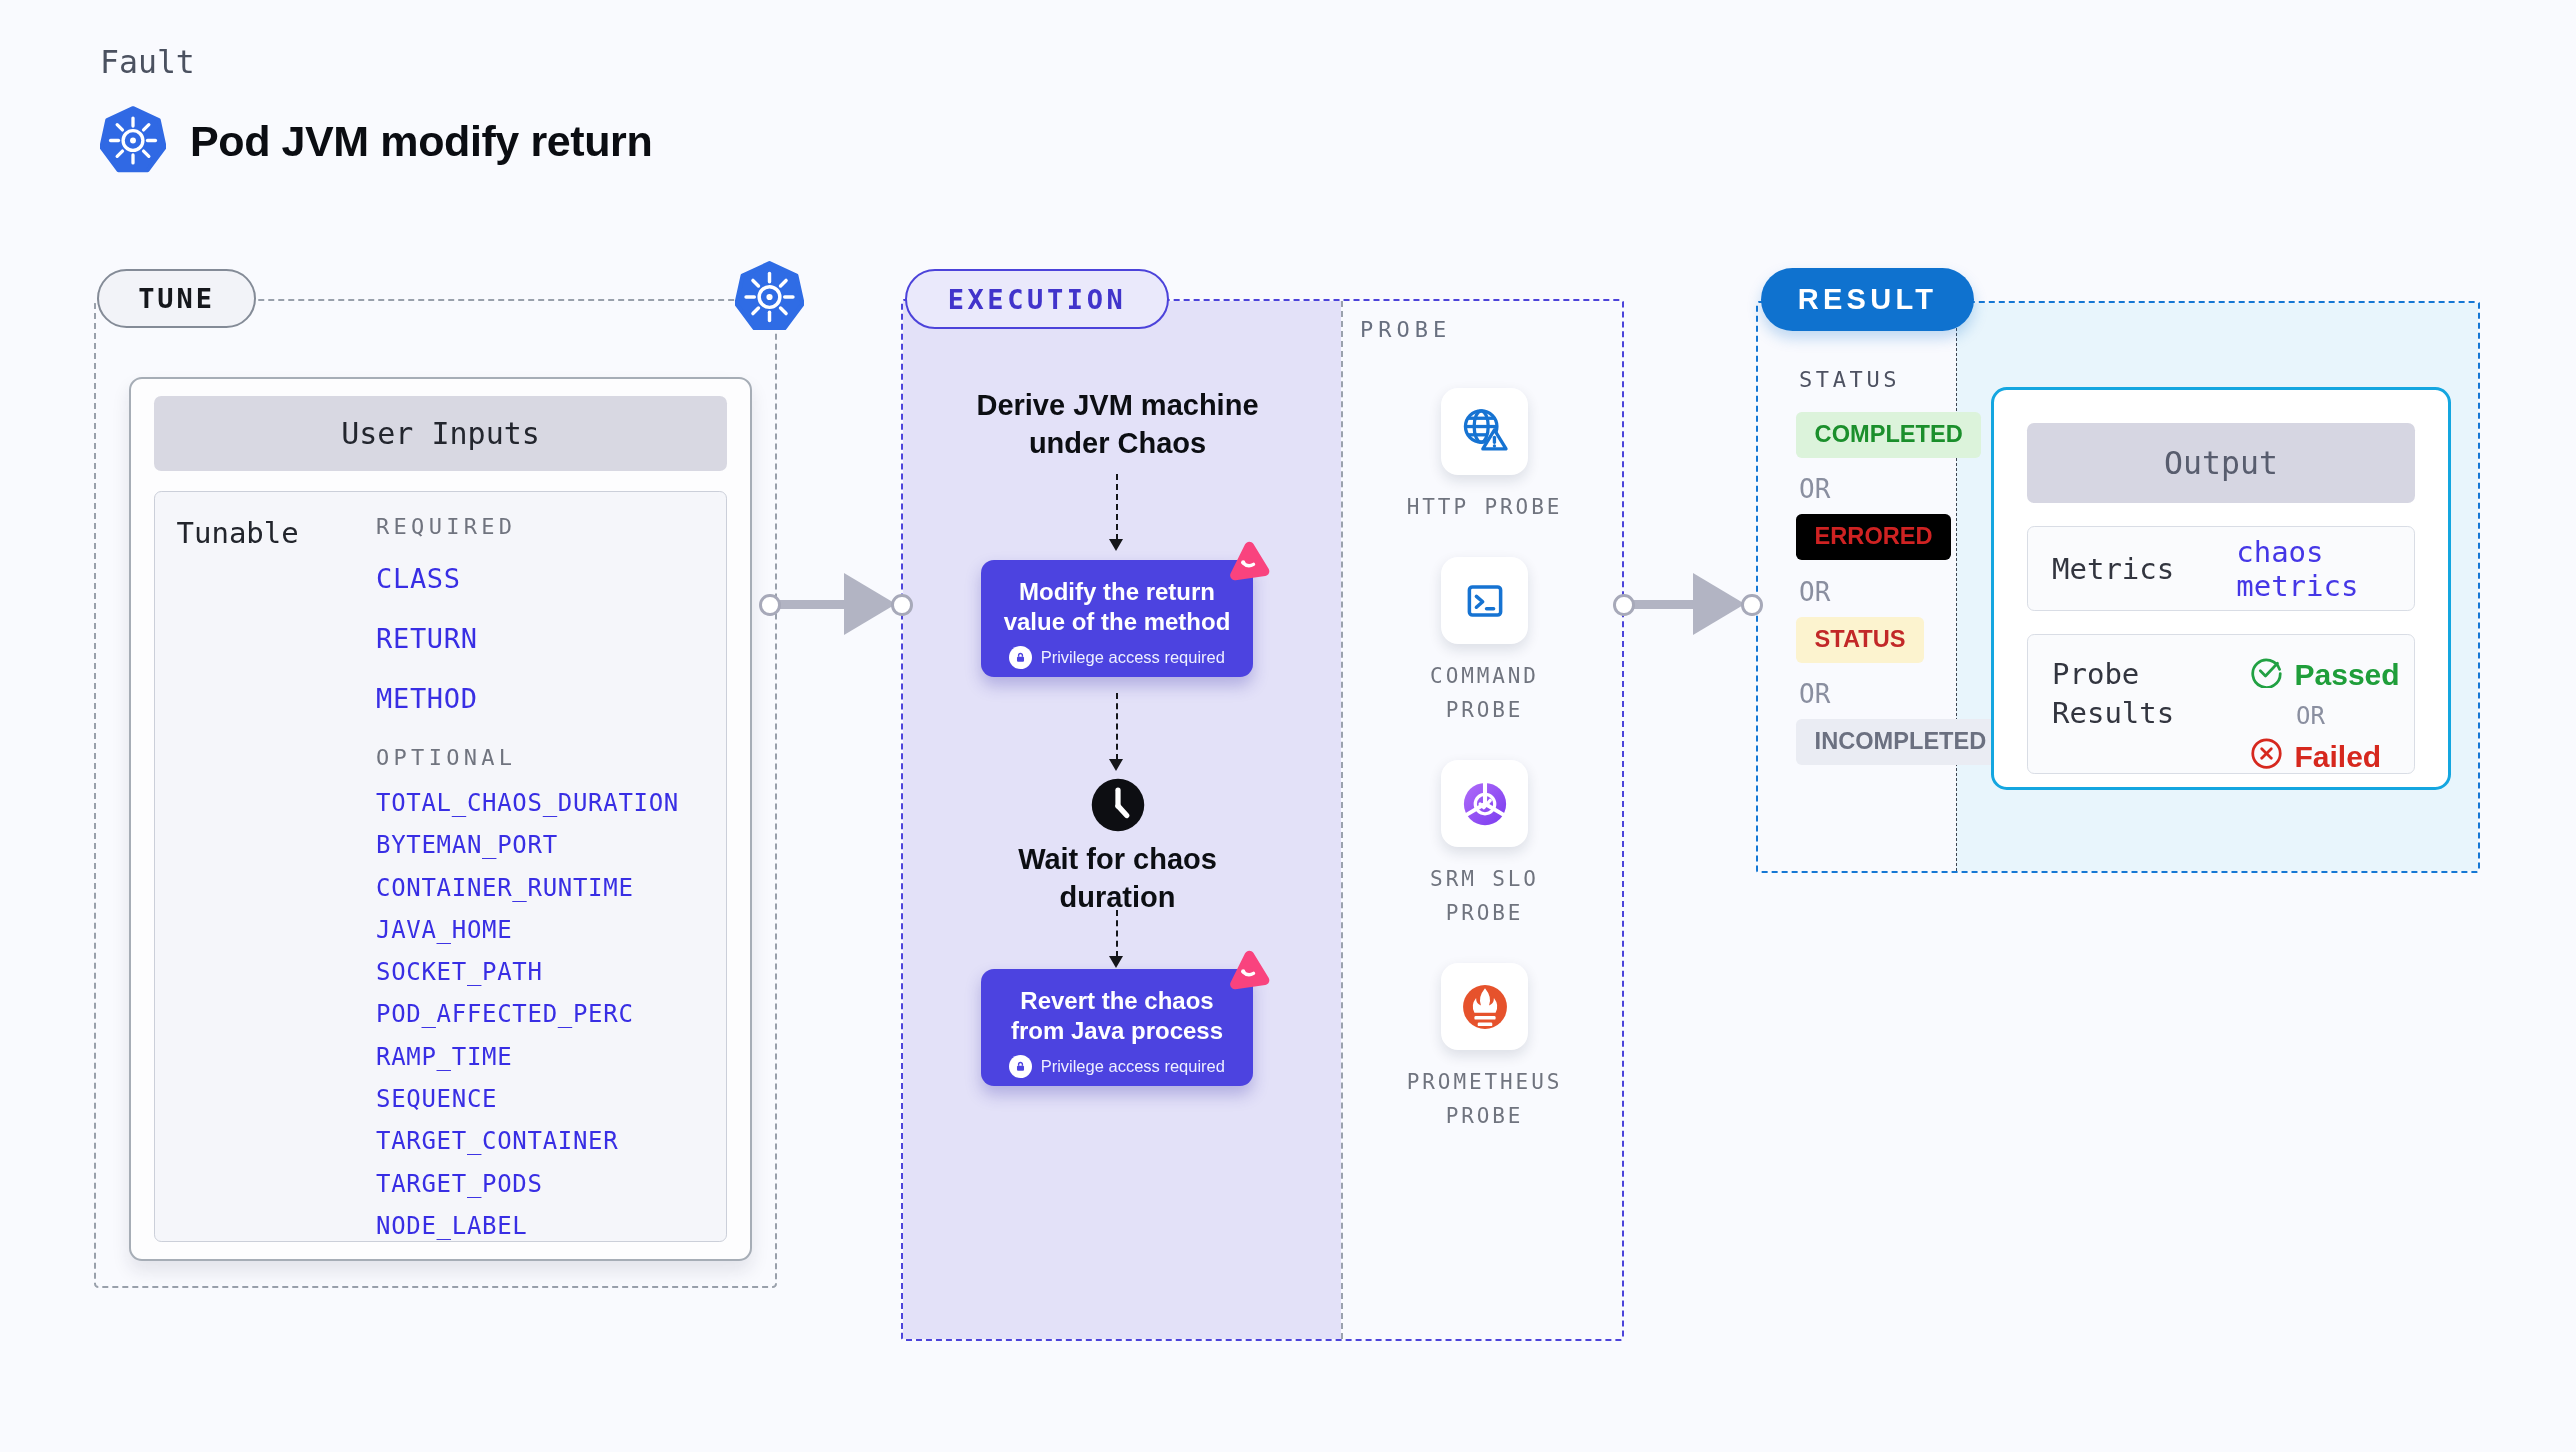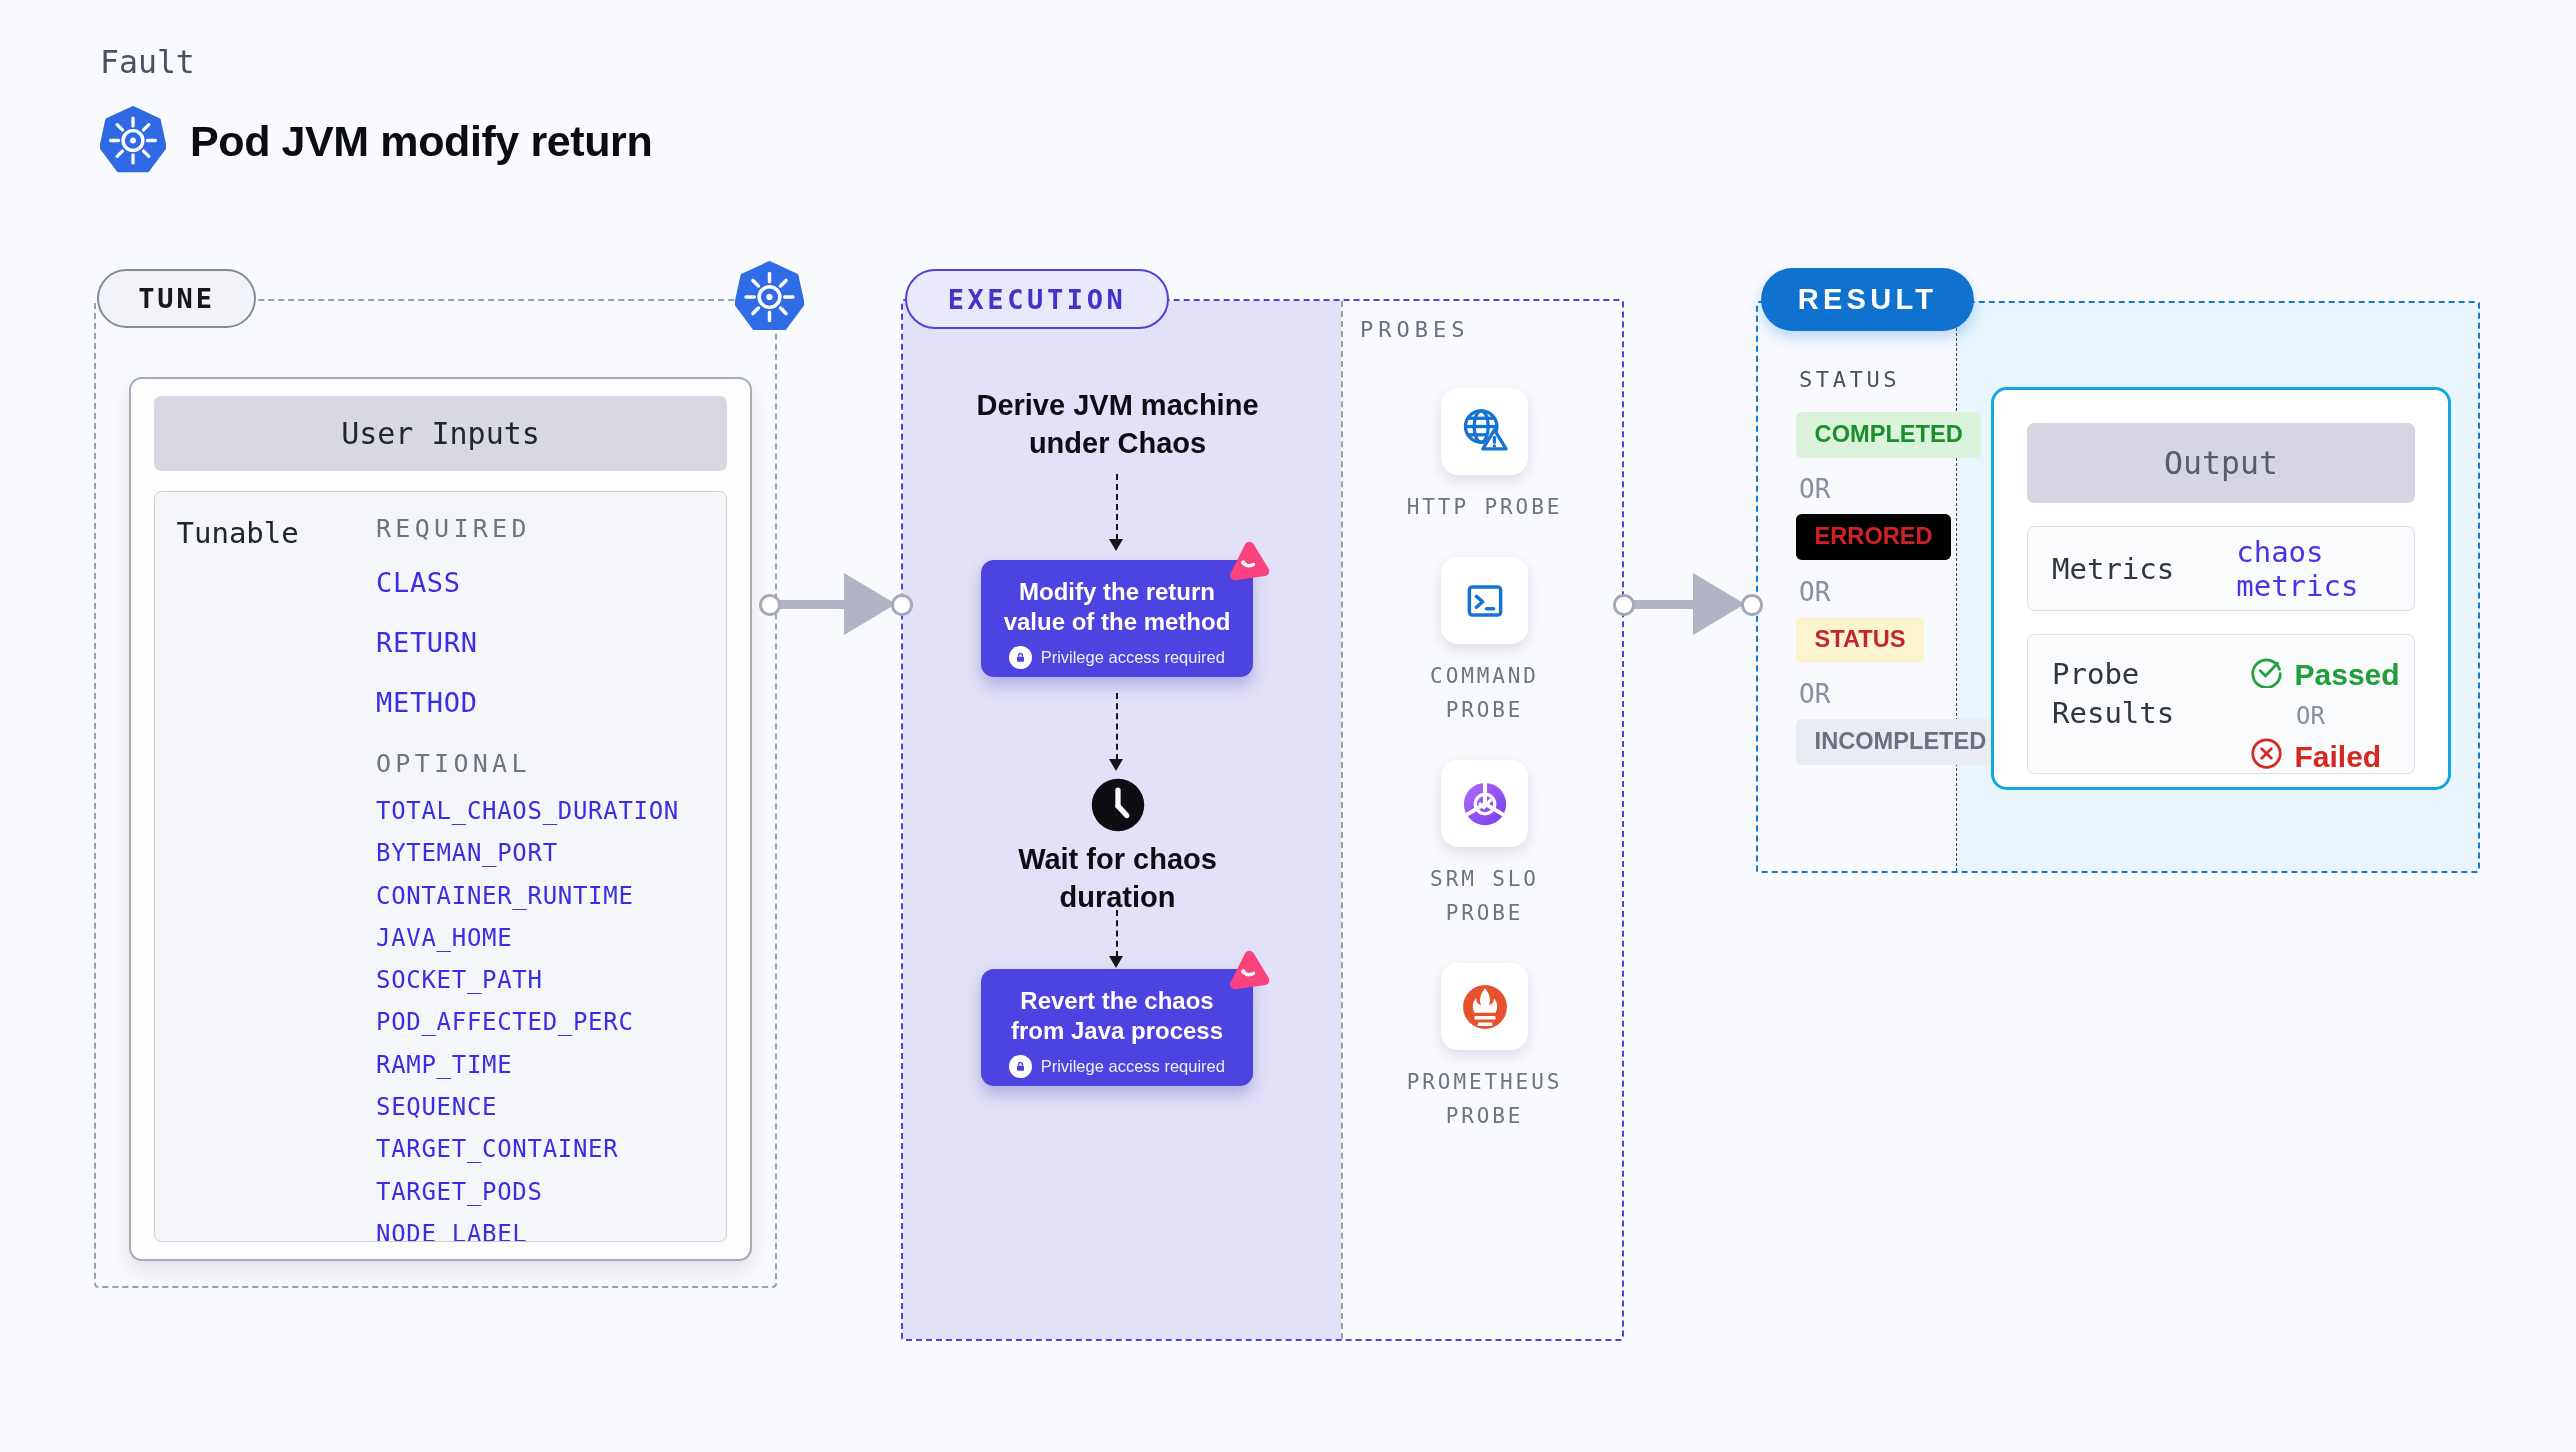--- a/index.html
+++ b/index.html
@@ -32,21 +32,21 @@
   .result-rect { position:absolute; left:1756px; top:301px; width:724px; height:572px; border:2.9px dashed #1577d4; border-radius:2.9px; }
   .result-cyan { position:absolute; left:198px; top:0; right:0; bottom:0; background:#e8f5fc; }
   .result-sep { position:absolute; left:198px; top:0; bottom:0; border-left:1.8px dashed #3f4450; }
 
   
   .ui-card { position:absolute; left:129px; top:377px; width:623px; height:884px; background:#fdfdfe; border:2.1px solid #a6adb6; border-radius:13px; box-shadow:0 10px 18.6px rgba(25,32,56,.10); }
   .ui-header { position:absolute; left:23px; right:23px; top:17px; height:75px; background:#d8d8e2; border-radius:7.2px; display:flex; align-items:center; justify-content:center; font-family:"DejaVu Sans Mono",monospace; font-size:30px; color:#23262e; }
   .ui-body { position:absolute; left:23px; right:23px; top:112px; bottom:17px; background:#f5f6fa; border:1.4px solid #cbcfd9; border-radius:7.2px; overflow:hidden; }
   .tunable { position:absolute; left:21.5px; top:24px; font-family:"DejaVu Sans Mono",monospace; font-size:29px; color:#22252c; }
   .inputs-col { position:absolute; left:221px; top:21.5px; display:flex; flex-direction:column; align-items:flex-start; }
-  .group-label { font-family:"DejaVu Sans Mono",monospace; font-size:25px; letter-spacing:4.3px; color:#70747f; margin-bottom:24px; }
+  .group-label { font-family:"DejaVu Sans Mono",monospace; font-size:22px; letter-spacing:4.3px; color:#70747f; margin-bottom:24px; }
   .req-item { font-family:"DejaVu Sans Mono",monospace; font-size:27px; color:#382ee4; margin-bottom:29px; letter-spacing:0.7px; }
   .opt-item { font-family:"DejaVu Sans Mono",monospace; font-size:24px; color:#382ee4; margin-bottom:14.3px; letter-spacing:0.7px; }
   .opt-label { margin-top:2.9px; margin-bottom:18.6px; }
 
   
   .connector { position:absolute; width:153px; height:66px; z-index:6; }
   .conn-circle { position:absolute; width:21.5px; height:21.5px; top:22px; background:#fff; border:3.6px solid #a7a9b9; border-radius:50%; }
   .conn-shaft { position:absolute; left:17px; top:28px; width:75px; height:9.3px; background:#b2b4c3; }
   .conn-head { position:absolute; left:85px; top:1.4px; width:0; height:0; border-top:31.5px solid transparent; border-bottom:31.5px solid transparent; border-left:52px solid #b2b4c3; }
 
@@ -234,21 +234,21 @@
       <span class="lock-badge">
         <svg width="13" height="13" viewBox="0 0 24 24">
           <rect x="5.5" y="10.5" width="13" height="9.5" rx="2" fill="#4c43e0"></rect>
           <path d="M8.5 10.5 V8 a3.5 3.5 0 0 1 7 0 V10.5" stroke="#4c43e0" stroke-width="2.6" fill="none"></path>
         </svg>
       </span>
       <span class="priv-text">Privilege access required</span>
     </div>
   </div>
 
-  <div class="probes-label">PROBES</div>
+  <div class="probes-label">PROBE</div>
   <div class="probes-col">
 
     <div class="probe">
       <div class="probe-card">
         <svg width="53" height="53" viewBox="0 0 64 64" fill="none">
           <g stroke="#1673d2" stroke-width="4">
             <circle cx="28" cy="26" r="19"></circle>
             <ellipse cx="28" cy="26" rx="8.5" ry="19"></ellipse>
             <line x1="9" y1="26" x2="47" y2="26"></line>
             <line x1="12" y1="16" x2="44" y2="16"></line>

